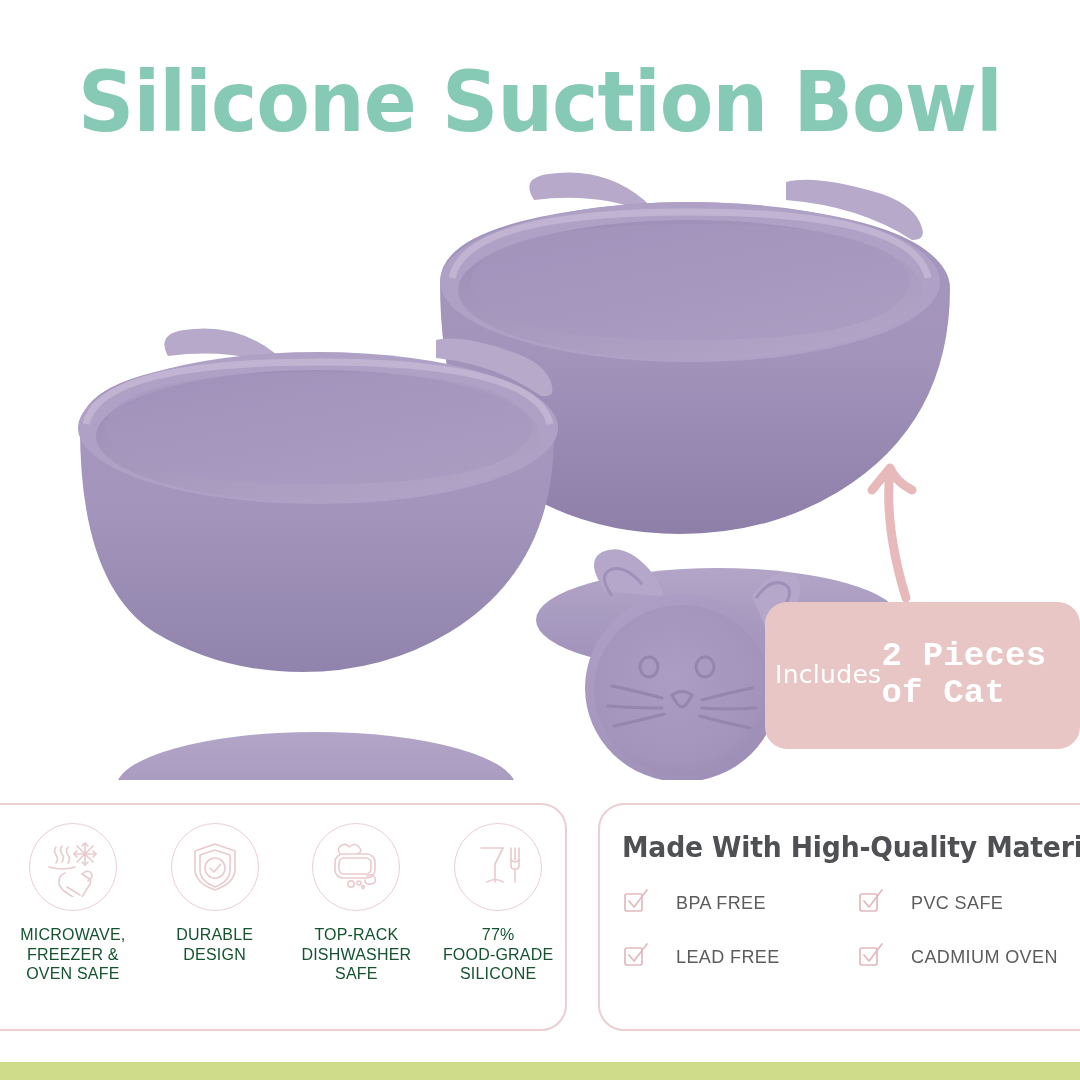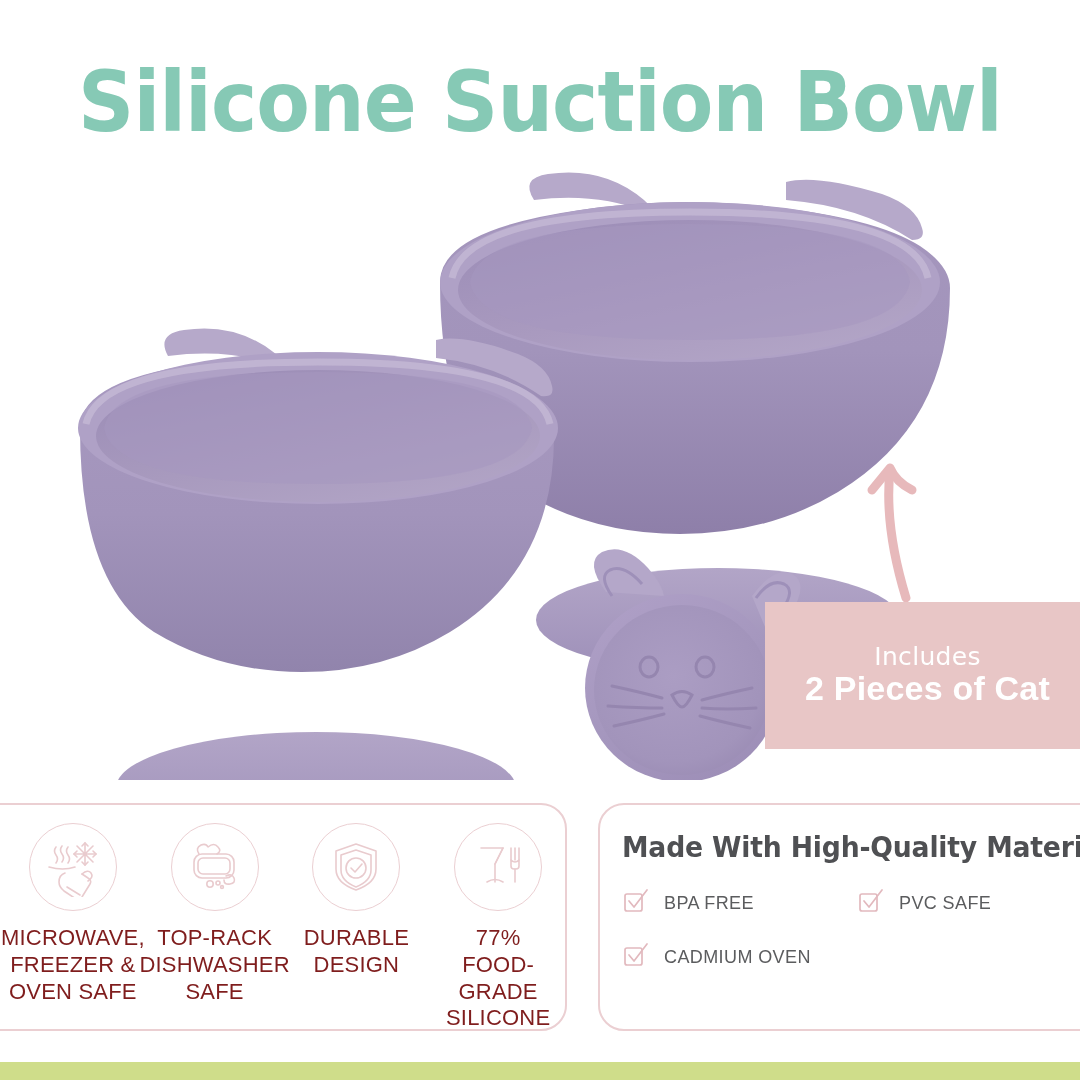--- a/index.html
+++ b/index.html
@@ -30,33 +30,34 @@
   
   .product-area{position:absolute;left:0;top:160px;width:1080px;height:620px;}
 
   
   .bowls{position:absolute;left:0;top:0;width:1080px;height:620px;}
 
   
   .callout{
     position:absolute;left:765px;top:602px;width:315px;height:147px;
     background:#E8C6C6;
-    display:flex;flex-direction:column;align-items:center;justify-content:center;
+    display:flex;flex-direction:row;align-items:center;justify-content:center;
     box-sizing:border-box;
     padding:4px 0 6px 10px;
+    border-radius:22px;
   }
   .callout .c-line1{
     font-family:"DejaVu Sans", sans-serif;
     font-weight:normal;font-size:25px;color:#FFFFFF;
     line-height:1.08;letter-spacing:.3px;
   }
   .callout .c-line2{
-    font-family:Liberation Sans, sans-serif;
+    font-family:Liberation Mono, monospace;
     font-weight:bold;font-size:34px;color:#FFFFFF;
-    line-height:1.06;letter-spacing:.2px;text-align:center;
+    line-height:1.06;letter-spacing:.2px;text-align:left;
   }
   .callout .c-line3{
     font-family:"DejaVu Sans", sans-serif;
     font-weight:normal;font-size:25px;color:#FFFFFF;
     line-height:1.12;letter-spacing:.3px;
   }
 
   
   .panel-left{
     position:absolute;left:-30px;top:803px;width:597px;height:228px;
@@ -82,39 +83,39 @@
     width:132px;display:flex;flex-direction:column;align-items:center;
   }
   .feature .icon-circle{
     width:88px;height:88px;border:1.6px solid #EBCFD2;border-radius:50%;
     display:flex;align-items:center;justify-content:center;
     box-sizing:border-box;
   }
   .feature .f-label{
     margin-top:14px;
     font-family:"Liberation Sans", sans-serif;
-    font-size:22px;font-weight:normal;color:#7f1d1d;
+    font-size:16px;font-weight:normal;color:#14532d;
     text-align:center;line-height:1.22;letter-spacing:.2px;
     white-space:pre-line;
   }
 
   .mat-title{
     position:absolute;left:22px;top:26px;
     font-family:"DejaVu Sans", sans-serif;
     font-weight:bold;
     font-size:27.5px;color:#4F5053;letter-spacing:-.2px;
     transform:scaleX(.97);transform-origin:left center;
     white-space:nowrap;
   }
   .mat-grid{
     position:absolute;left:22px;top:82px;width:470px;
     display:grid;grid-template-columns:1fr 1fr;
     row-gap:22px;column-gap:0px;
   }
-  .mat-item{display:flex;align-items:center;gap:14px;}
+  .mat-item{display:flex;align-items:center;gap:26px;}
   .mat-item .m-label{
     font-family:"Liberation Sans", sans-serif;
     font-size:18px;color:#5B5C5E;letter-spacing:.4px;white-space:nowrap;
   }
 
   
   .green-bar{
     position:absolute;left:0;top:1062px;width:1080px;height:18px;
     background:#CFDD8A;
   }
@@ -256,20 +257,33 @@
             </g>
 
             <path d="M22 36 q-6 2 -6 9 q0 5 5 9 l12 8 q4 2 6 -2 l8 -13 q2 -4 -2 -6 l-6 -4"></path>
             <path d="M39 37 q6 -5 9 -1 q3 4 -3 8"></path>
             <path d="M24 50 l13 8"></path>
           </svg>
         </div>
         <div class="f-label">MICROWAVE,
 FREEZER &amp;
 OVEN SAFE</div>
+      </div>
+
+      <div class="feature">
+        <div class="icon-circle">
+          <svg width="56" height="56" viewBox="0 0 56 56" fill="none" stroke="#E9CBCE" stroke-width="1.6" stroke-linejoin="round" stroke-linecap="round">
+            <path d="M28 5 L48 12 v18 q0 14 -20 21 Q8 44 8 30 V12z"></path>
+            <path d="M28 11 L43 16 v15 q0 11 -15 17 Q13 42 13 31 V16z"></path>
+            <circle cx="28" cy="29" r="10"></circle>
+            <path d="M23 29 l4 4 l7 -8"></path>
+          </svg>
+        </div>
+        <div class="f-label">DURABLE
+DESIGN</div>
       </div>
 
       <div class="feature">
         <div class="icon-circle">
           <svg width="58" height="58" viewBox="0 0 58 58" fill="none" stroke="#E9CBCE" stroke-width="1.6" stroke-linejoin="round" stroke-linecap="round">
             <rect x="8" y="16" width="40" height="24" rx="8"></rect>
             <rect x="12" y="20" width="32" height="16" rx="5"></rect>
             <path d="M13 16 q-4 -6 2 -9 q5 -2 7 2 q6 -5 10 0 q4 4 -1 7"></path>
             <path d="M40 38 q6 -3 8 2 q2 5 -4 6 q-6 1 -6 -4"></path>
             <circle cx="24" cy="46" r="3.2"></circle>
@@ -277,33 +291,20 @@
             <circle cx="36" cy="49" r="1.4"></circle>
           </svg>
         </div>
         <div class="f-label">TOP-RACK
 DISHWASHER
 SAFE</div>
       </div>
 
       <div class="feature">
         <div class="icon-circle">
-          <svg width="56" height="56" viewBox="0 0 56 56" fill="none" stroke="#E9CBCE" stroke-width="1.6" stroke-linejoin="round" stroke-linecap="round">
-            <path d="M28 5 L48 12 v18 q0 14 -20 21 Q8 44 8 30 V12z"></path>
-            <path d="M28 11 L43 16 v15 q0 11 -15 17 Q13 42 13 31 V16z"></path>
-            <circle cx="28" cy="29" r="10"></circle>
-            <path d="M23 29 l4 4 l7 -8"></path>
-          </svg>
-        </div>
-        <div class="f-label">DURABLE
-DESIGN</div>
-      </div>
-
-      <div class="feature">
-        <div class="icon-circle">
           <svg width="54" height="54" viewBox="0 0 54 54" fill="none" stroke="#E9CBCE" stroke-width="1.6" stroke-linejoin="round" stroke-linecap="round">
             <path d="M10 8 h22 l-8 16 v18"></path>
             <path d="M32 8 l-8 16"></path>
             <path d="M16 42 q8 -5 16 0"></path>
             <path d="M40 8 v12 M44 8 v12 M48 8 v12"></path>
             <path d="M40 20 q4 4 8 0 v6 q0 3 -3 3 h-2 q-3 0 -3 -3z"></path>
             <path d="M44 29 v13"></path>
           </svg>
         </div>
         <div class="f-label">77%
@@ -331,28 +332,37 @@
       <div class="mat-item">
         <span>
           <svg width="28" height="28" viewBox="0 0 28 28" fill="none" stroke="#E2B9BE" stroke-width="1.7" stroke-linecap="round" stroke-linejoin="round">
             <rect x="3" y="7" width="17" height="17" rx="2"></rect>
             <path d="M7 14 l5 6 L25 3"></path>
           </svg>
         </span>
         <span class="m-label">PVC SAFE</span>
       </div>
 
-
       <div class="mat-item">
         <span>
           <svg width="28" height="28" viewBox="0 0 28 28" fill="none" stroke="#E2B9BE" stroke-width="1.7" stroke-linecap="round" stroke-linejoin="round">
             <rect x="3" y="7" width="17" height="17" rx="2"></rect>
             <path d="M7 14 l5 6 L25 3"></path>
           </svg>
         </span>
+        <span class="m-label">LEAD FREE</span>
+      </div>
+
+      <div class="mat-item">
+        <span>
+          <svg width="28" height="28" viewBox="0 0 28 28" fill="none" stroke="#E2B9BE" stroke-width="1.7" stroke-linecap="round" stroke-linejoin="round">
+            <rect x="3" y="7" width="17" height="17" rx="2"></rect>
+            <path d="M7 14 l5 6 L25 3"></path>
+          </svg>
+        </span>
         <span class="m-label">CADMIUM OVEN</span>
       </div>
 
     </div>
   </div>
 
   <div class="green-bar"></div>
 
 </div>
 

